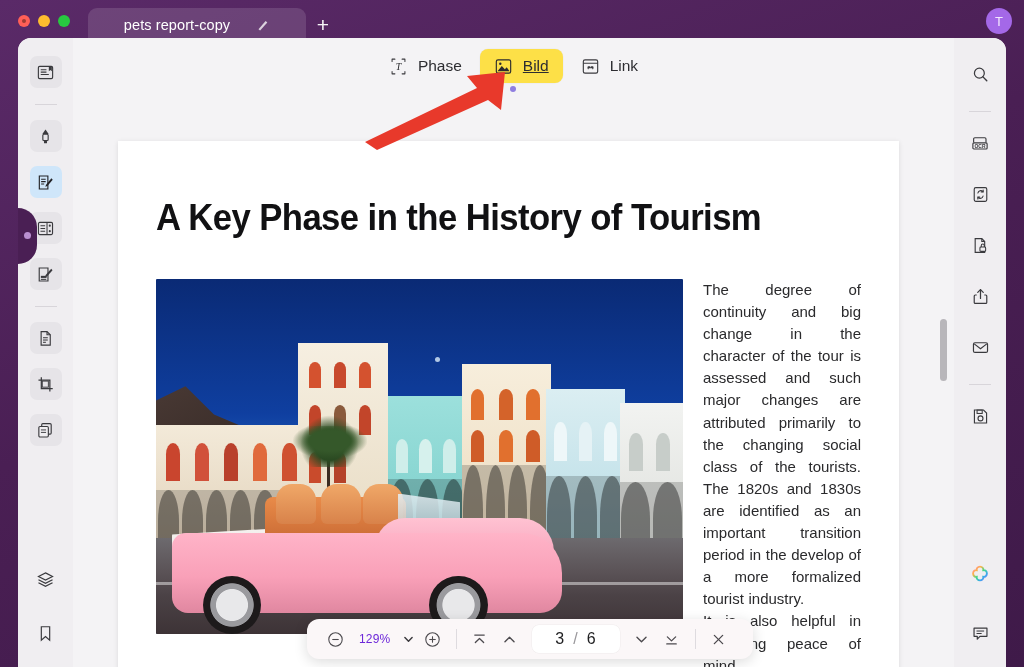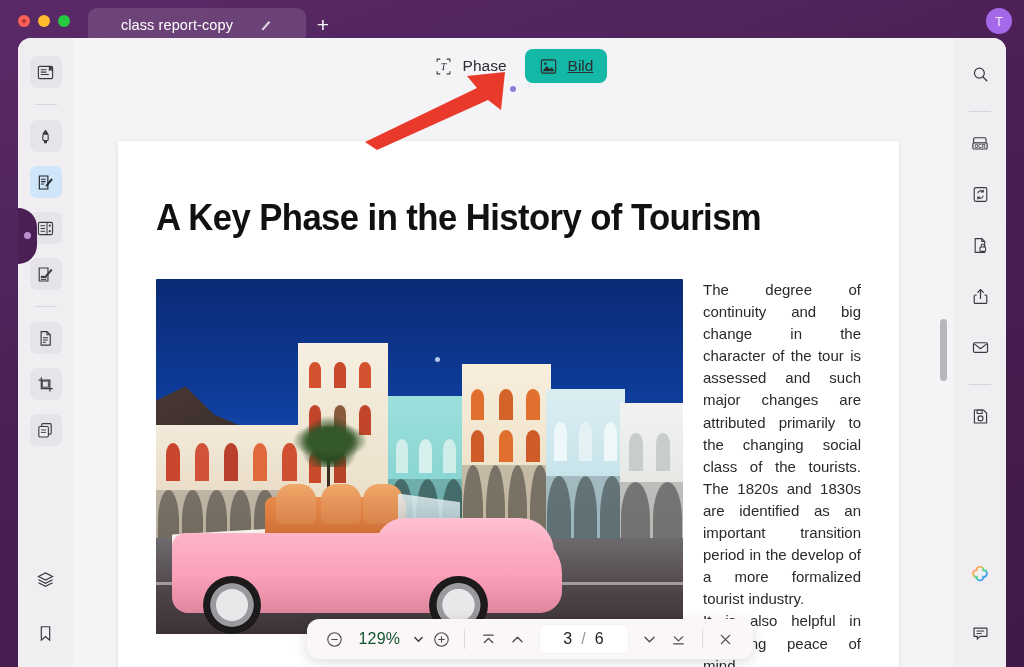--- a/index.html
+++ b/index.html
@@ -141,21 +141,21 @@
     display: flex; align-items: center; justify-content: center;
     gap: 4px;
   }
   .mode-btn {
     display: flex; align-items: center; gap: 9px;
     height: 34px; padding: 0 14px;
     border-radius: 8px;
     font-size: 15.5px; color: #2d2d31;
     background: transparent;
   }
-  .mode-btn.selected { background: #14b8a6; box-shadow: 0 0 0 .5px rgba(0,0,0,.04); text-decoration: underline; }
+  .mode-btn.selected { background: #fde047; box-shadow: 0 0 0 .5px rgba(0,0,0,.04); text-decoration: underline; }
   .mode-icon { width: 20px; height: 18px; display:flex; align-items:center; justify-content:center; }
 
   
   #doc-canvas {
     position: absolute; left: 55px; top: 56px;
     width: 881px; height: 573px;
     background: #f4f3f5;
     overflow: hidden;
   }
   #page {
@@ -289,21 +289,21 @@
     display: flex; align-items: center;
     padding: 0 14px; gap: 2px;
     z-index: 9;
   }
   .tb-icon-btn {
     width: 28px; height: 28px;
     display: flex; align-items: center; justify-content: center;
     color: #4c4a4e;
   }
   #zoom-level {
-    font-size: 16px; color: #14532d; padding: 0 8px;
+    font-size: 12px; color: #6d28d9; padding: 0 8px;
     letter-spacing: .2px;
   }
   #zoom-caret {
     width: 16px; height: 22px;
     display:flex; align-items:center; justify-content:center;
     color:#3a383c; font-size:9px;
   }
   .tb-divider { width:1px; height:20px; background:#dedbdf; margin:0 7px; }
   #page-indicator {
     background:#ffffff; border-radius:7px;
@@ -336,21 +336,21 @@
 
   <div id="titlebar">
     <div id="traffic-lights">
       <div class="traffic-dot tl-red"></div>
       <div class="traffic-dot tl-yellow"></div>
       <div class="traffic-dot tl-green"></div>
     </div>
 
     <div id="tab-strip">
       <div id="doc-tab">
-        <span id="doc-tab-title">class report-copy</span>
+        <span id="doc-tab-title">pets report-copy</span>
         <span id="tab-edit-icon">
           <svg width="14" height="14" viewBox="0 0 14 14">
             <path d="M2.5 11.2 L9.6 3.1 L11.3 4.6 L4.1 12.6 Z" fill="#ffffff" opacity=".9"></path>
           </svg>
         </span>
       </div>
       <div id="new-tab-button">+</div>
     </div>
 
     <div id="avatar">T</div>
@@ -493,20 +493,30 @@
         <span class="mode-icon">
           <svg width="19" height="17" viewBox="0 0 20 18">
             <rect x="2.4" y="2" width="15.2" height="14" rx="1.8" fill="none" stroke="#2a2a2e" stroke-width="1.2"></rect>
             <circle cx="6.6" cy="6.1" r="1.3" fill="#2a2a2e"></circle>
             <path d="M3.6 14 L8.2 8.6 L11.4 12 L13.4 9.8 L16.4 14 Z" fill="#2a2a2e"></path>
           </svg>
         </span>
         <span>Bild</span>
       </div>
 
+      <div class="mode-btn">
+        <span class="mode-icon">
+          <svg width="19" height="17" viewBox="0 0 20 18">
+            <rect x="2.4" y="2" width="15.2" height="14" rx="1.8" fill="none" stroke="#3a3a3e" stroke-width="1.2"></rect>
+            <line x1="2.4" y1="5.6" x2="17.6" y2="5.6" stroke="#3a3a3e" stroke-width="1.1"></line>
+            <path d="M7.6 11.3 a2.1 2.1 0 0 1 0-2.1 h1.6 M12.4 11.3 a2.1 2.1 0 0 0 0-2.1 h-1.6 M8.2 10.25 h3.6" fill="none" stroke="#3a3a3e" stroke-width="1.15" stroke-linecap="round"></path>
+          </svg>
+        </span>
+        <span>Link</span>
+      </div>
     </div>
 
     <div id="doc-canvas">
 
       <div id="page">
 
         <div id="page-title">A Key Phase in the History of Tourism</div>
 
         <div id="page-columns">
 

